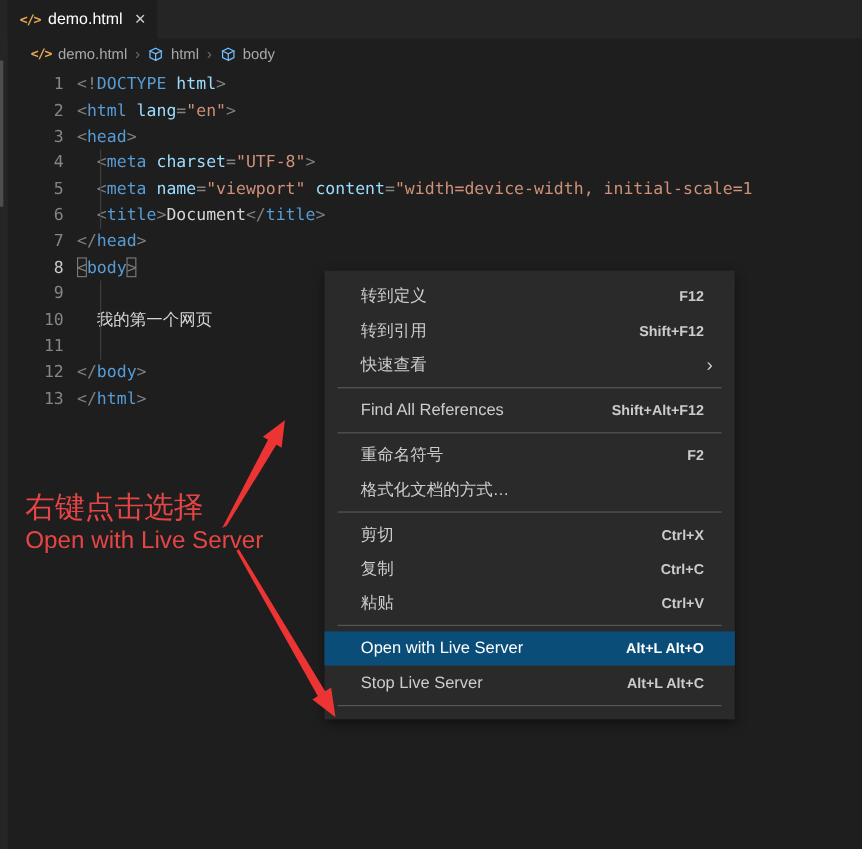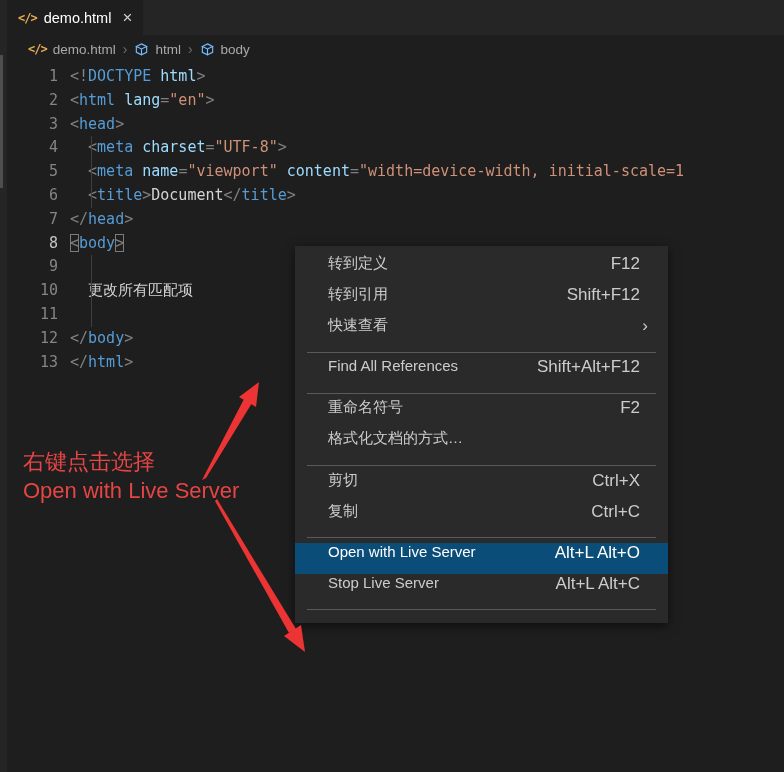--- a/index.html
+++ b/index.html
@@ -37,29 +37,29 @@
   .tk-a { color:#9cdcfe; }
   .tk-s { color:#ce9178; }
   .tk-x { color:#d4d4d4;text-align:center; }
   .tk-b { color:#808080; outline:1px solid #7c7c7c; outline-offset:-1px; }
   .indent-guide { position:absolute; width:1px; background:#404040; left:83.5px; }
   #guide-1 { top:71.4px; height:71.4px; }
   #guide-2 { top:190.4px; height:71.4px; }
 
   
   #context-menu { position:absolute; left:295px; top:246px; width:373px; background:#2a2a2b; padding:8px 0; box-shadow:0 3px 10px rgba(0,0,0,.55); z-index:5; }
-  .menu-item { height:31.1px; display:flex; justify-content:space-between; padding:0 28px 0 33px; font-size:15px; color:#cccccc; cursor:pointer; }
+  .menu-item { height:31.1px; display:flex; align-items:center; justify-content:space-between; padding:0 28px 0 33px; font-size:15px; color:#cccccc; cursor:pointer; }
   .menu-item.highlighted { background:#0b4d79; color:#ffffff; }
-  .menu-shortcut { font-size:17px; }
+  .menu-shortcut { font-size:13px;font-weight:bold; }
   .menu-sub-arrow { font-size:17px; color:#cccccc; margin-right:-8px; }
   .menu-sep { height:1px; background:#5a5a5a; margin:4.5px 12px; }
 
   
   #annotation { position:absolute; left:23px; top:447px; color:#e64545; z-index:2; }
-  #annotation .l1 { font-size:22px; line-height:29px; }
+  #annotation .l1 { font-size:27px; line-height:29px; }
   #annotation .l2 { font-size:22px; line-height:29px; }
 
   
   #arrows { position:absolute; left:0; top:0; width:784px; height:772px; z-index:10; pointer-events:none; }
 </style>
 </head>
 <body>
 
 <div id="left-strip"></div>
 <div id="left-strip-bar"></div>
@@ -107,21 +107,21 @@
   <div id="code-lines">
       <div class="code-row"><span class="ln">1</span><span class="code"><span class="tk-p">&lt;!</span><span class="tk-g">DOCTYPE</span><span class="tk-w"> </span><span class="tk-a">html</span><span class="tk-p">&gt;</span></span></div>
       <div class="code-row"><span class="ln">2</span><span class="code"><span class="tk-p">&lt;</span><span class="tk-g">html</span><span class="tk-w"> </span><span class="tk-a">lang</span><span class="tk-p">=</span><span class="tk-s">"en"</span><span class="tk-p">&gt;</span></span></div>
       <div class="code-row"><span class="ln">3</span><span class="code"><span class="tk-p">&lt;</span><span class="tk-g">head</span><span class="tk-p">&gt;</span></span></div>
       <div class="code-row"><span class="ln">4</span><span class="code"><span class="tk-w">  </span><span class="tk-p">&lt;</span><span class="tk-g">meta</span><span class="tk-w"> </span><span class="tk-a">charset</span><span class="tk-p">=</span><span class="tk-s">"UTF-8"</span><span class="tk-p">&gt;</span></span></div>
       <div class="code-row"><span class="ln">5</span><span class="code"><span class="tk-w">  </span><span class="tk-p">&lt;</span><span class="tk-g">meta</span><span class="tk-w"> </span><span class="tk-a">name</span><span class="tk-p">=</span><span class="tk-s">"viewport"</span><span class="tk-w"> </span><span class="tk-a">content</span><span class="tk-p">=</span><span class="tk-s">"width=device-width, initial-scale=1</span></span></div>
       <div class="code-row"><span class="ln">6</span><span class="code"><span class="tk-w">  </span><span class="tk-p">&lt;</span><span class="tk-g">title</span><span class="tk-p">&gt;</span><span class="tk-x">Document</span><span class="tk-p">&lt;/</span><span class="tk-g">title</span><span class="tk-p">&gt;</span></span></div>
       <div class="code-row"><span class="ln">7</span><span class="code"><span class="tk-p">&lt;/</span><span class="tk-g">head</span><span class="tk-p">&gt;</span></span></div>
       <div class="code-row"><span class="ln active">8</span><span class="code"><span class="tk-b">&lt;</span><span class="tk-g">body</span><span class="tk-b">&gt;</span></span></div>
       <div class="code-row"><span class="ln">9</span><span class="code"></span></div>
-      <div class="code-row"><span class="ln">10</span><span class="code"><span class="tk-w">  </span><span class="tk-x">更改所有匹配项</span></span></div>
+      <div class="code-row"><span class="ln">10</span><span class="code"><span class="tk-w">  </span><span class="tk-x">我的第一个网页</span></span></div>
       <div class="code-row"><span class="ln">11</span><span class="code"></span></div>
       <div class="code-row"><span class="ln">12</span><span class="code"><span class="tk-p">&lt;/</span><span class="tk-g">body</span><span class="tk-p">&gt;</span></span></div>
       <div class="code-row"><span class="ln">13</span><span class="code"><span class="tk-p">&lt;/</span><span class="tk-g">html</span><span class="tk-p">&gt;</span></span></div>
     </div>
 </div>
 
 <div id="annotation">
   <div class="l1">右键点击选择</div>
   <div class="l2">Open with Live Server</div>
 </div>
@@ -154,20 +154,24 @@
     </div>
     <div class="menu-sep"></div>
     <div class="menu-item">
       <span>剪切</span>
       <span class="menu-shortcut">Ctrl+X</span>
     </div>
     <div class="menu-item">
       <span>复制</span>
       <span class="menu-shortcut">Ctrl+C</span>
     </div>
+    <div class="menu-item">
+      <span>粘贴</span>
+      <span class="menu-shortcut">Ctrl+V</span>
+    </div>
     <div class="menu-sep"></div>
     <div class="menu-item highlighted">
       <span>Open with Live Server</span>
       <span class="menu-shortcut">Alt+L Alt+O</span>
     </div>
     <div class="menu-item">
       <span>Stop Live Server</span>
       <span class="menu-shortcut">Alt+L Alt+C</span>
     </div>
     <div class="menu-sep"></div>

